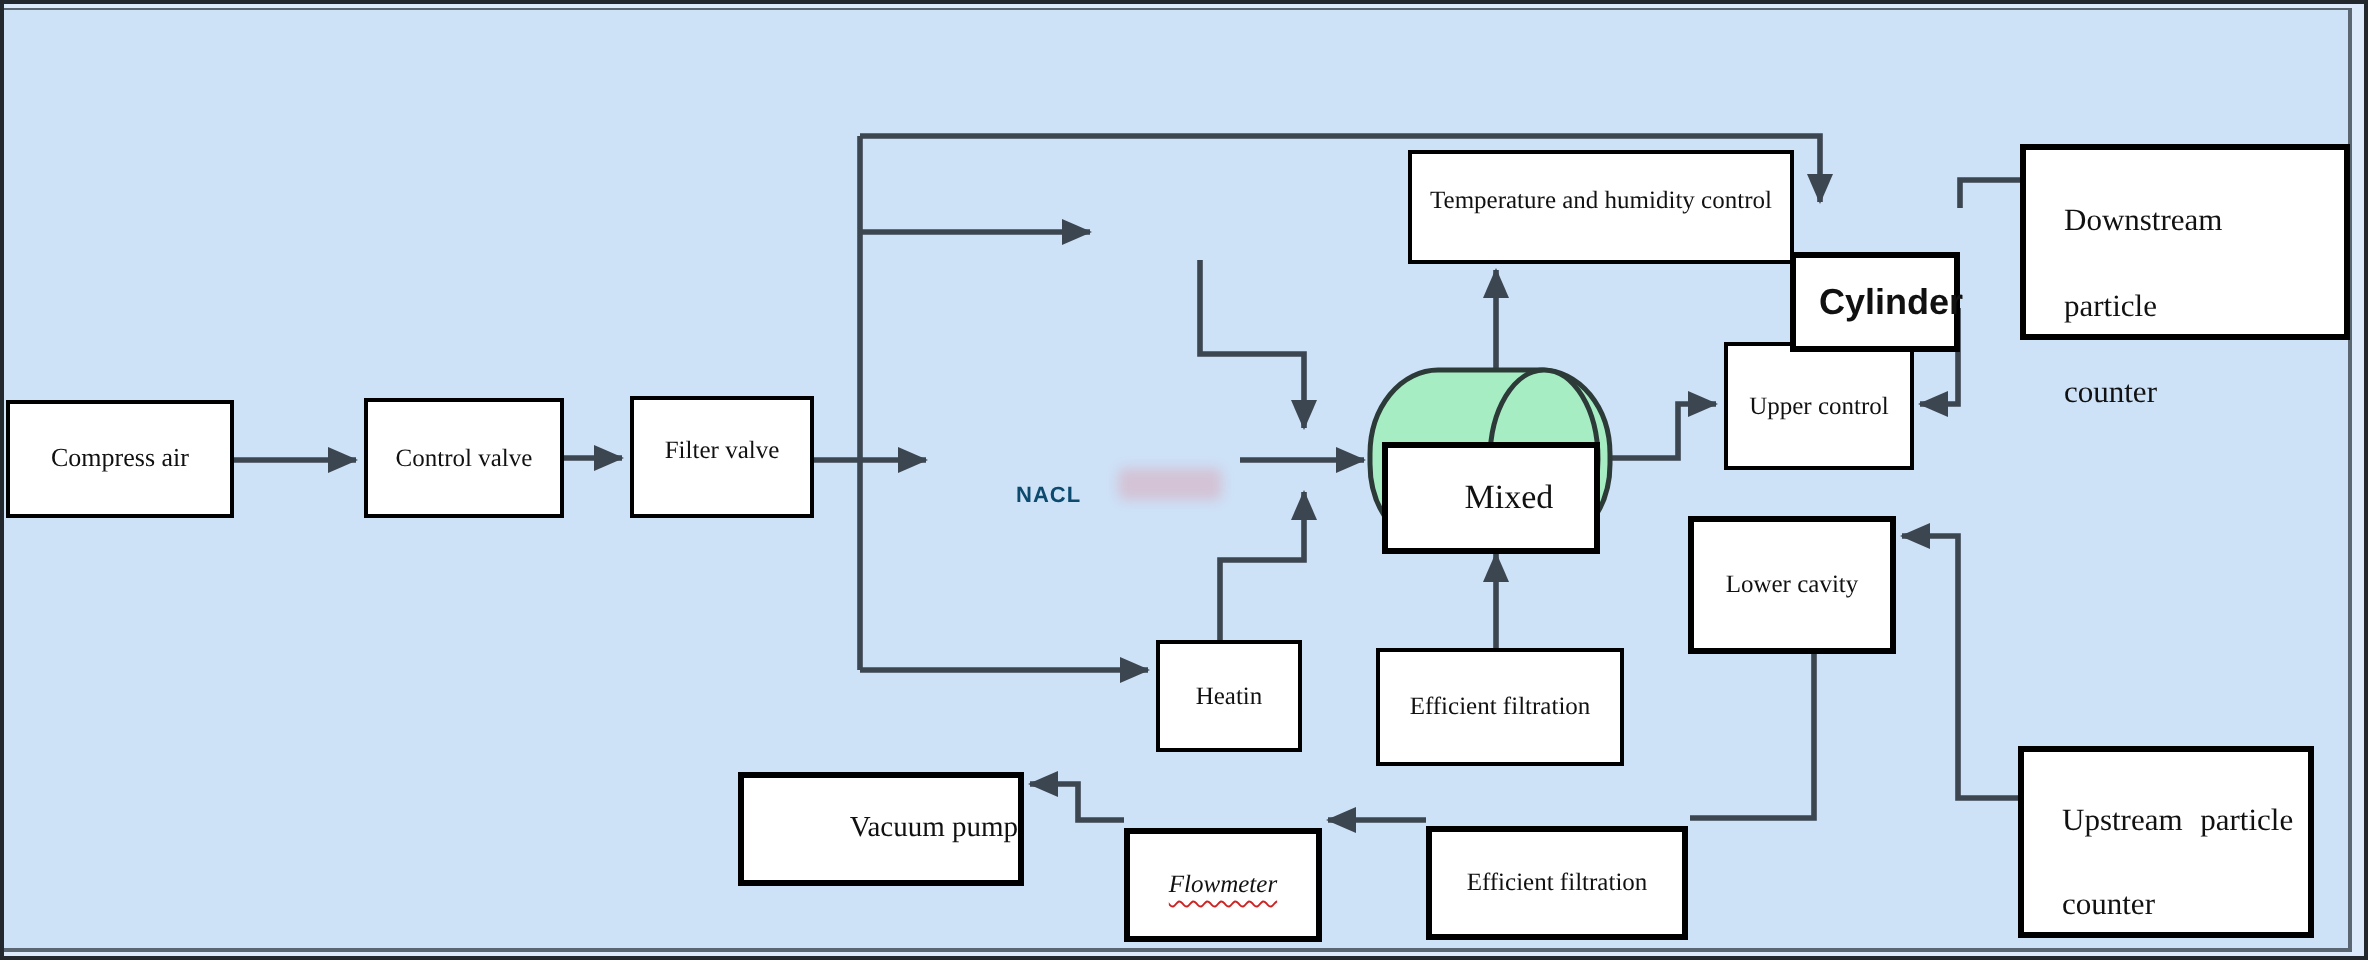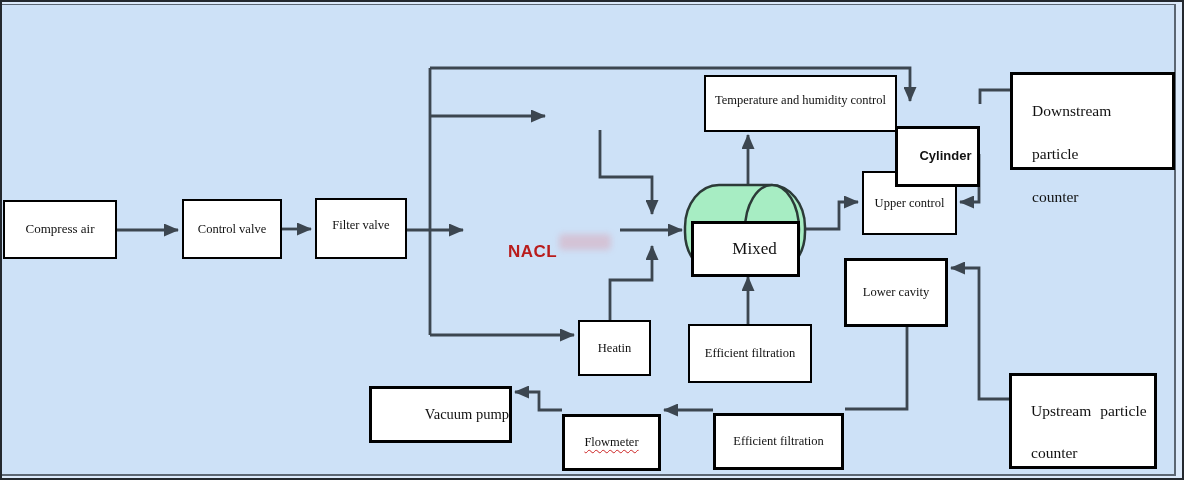--- a/index.html
+++ b/index.html
@@ -32,35 +32,35 @@
     font-size:13px;
     line-height:1.15;
   }
   .b3{border-width:3px;margin-top:22px;}
   .n-compress{left:1px;top:198px;width:114px;height:59px;font-size:13px;}
   .n-control{left:180px;top:197px;width:100px;height:60px;font-size:12.5px;}
   .n-filter{left:313px;top:196px;width:92px;height:61px;font-size:12.5px;align-items:flex-start;padding-top:18px;}
   .n-aerosol{left:465px;top:185px;width:153px;height:55px;font-size:15px;}
   .n-electro{left:547px;top:75px;width:153px;height:53px;font-size:12px;}
   .n-temp{left:702px;top:73px;width:193px;height:57px;font-size:12.5px;align-items:flex-start;padding-top:16px;}
-  .n-cyl{left:893px;top:102px;width:85px;height:61px;font-family:"Liberation Sans",sans-serif;font-weight:bold;font-size:13px;z-index:3;padding-left:16px;}
+  .n-cyl{left:893px;top:102px;width:85px;height:50px;font-family:"Liberation Sans",sans-serif;font-weight:bold;font-size:18px;z-index:3;padding-left:16px;}
   .n-down{left:1008px;top:48px;width:165px;height:98px;font-size:15.5px;display:block;text-align:left;padding:14px 6px 0 19px;word-spacing:5px;line-height:43px;}
   .n-mixedlabel{left:689px;top:197px;width:109px;height:56px;font-size:17px;justify-content:center;padding-left:18px;z-index:3;}
   .n-upper{left:860px;top:169px;width:95px;height:64px;font-size:12.5px;}
   .n-lower{left:842px;top:234px;width:104px;height:69px;font-size:12.5px;}
   .n-heatin{left:576px;top:318px;width:73px;height:56px;font-size:12.5px;}
   .n-efffilt1{left:686px;top:322px;width:124px;height:59px;font-size:12.5px;}
   .n-vacuum{left:367px;top:362px;width:143px;height:57px;font-size:14.5px;justify-content:flex-end;padding-left:20px;}
-  .n-flow{left:560px;top:390px;width:99px;height:57px;font-size:12.5px;}
+  .n-flow{left:560px;top:390px;width:99px;height:57px;font-size:12.5px;font-style:italic;}
   .n-efffilt2{left:711px;top:389px;width:131px;height:57px;font-size:12.5px;}
   .n-up{left:1007px;top:349px;width:148px;height:96px;font-size:15.5px;display:block;text-align:left;padding:14px 6px 0 19px;word-spacing:5px;line-height:42px;}
   .nacl{
     position:absolute;left:506px;top:240px;z-index:2;
     font-family:"Liberation Sans",sans-serif;font-weight:bold;
-    font-size:17px;color:#b91c1c;letter-spacing:0.5px;
+    font-size:11px;color:#0c4a6e;letter-spacing:0.5px;
   }
   .nacl-smudge{
     position:absolute;left:557px;top:232px;width:52px;height:16px;z-index:2;
     background:rgba(236,90,100,0.22);filter:blur(3px);border-radius:4px;
   }
   .squiggle{
     text-decoration:underline;
     text-decoration-style:wavy;
     text-decoration-color:#cc2222;
     text-decoration-thickness:1px;

